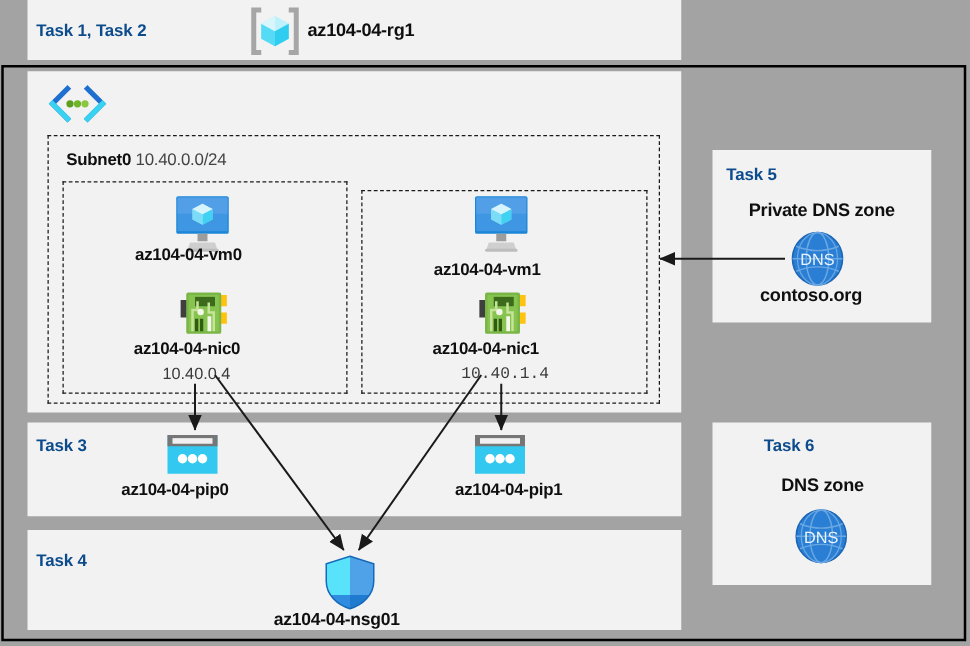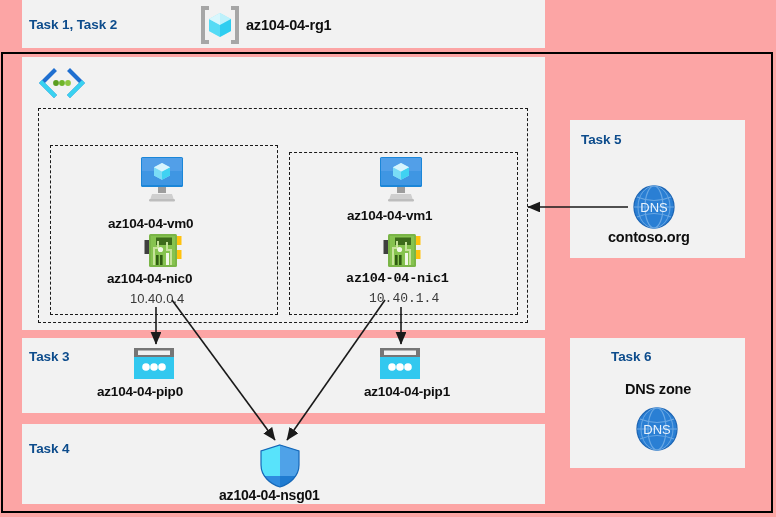--- a/index.html
+++ b/index.html
@@ -4,21 +4,21 @@
 <style>
   html,body{margin:0;padding:0;background:#ffffff;}
   body{
     font-family:"Liberation Sans", sans-serif;
     -webkit-font-smoothing:antialiased;
   }
   #canvas{
     position:relative;
     width:776px;
     height:517px;
-    background:#fca5a5;
+    background:#a3a3a3;
     overflow:hidden;
   }
   
   .panel{position:absolute;background:#f2f2f2;}
   .outer-border{
     position:absolute;
     left:1px;top:52px;width:772px;height:461px;
     border:2px solid #000000;
     box-sizing:border-box;
     background:transparent;
@@ -101,38 +101,42 @@
       <path d="M32 3 L44 15 L32 27" fill="none" stroke="#39d2f0" stroke-width="4.2" stroke-linecap="square" stroke-dasharray="17 40" stroke-dashoffset="-17"></path>
       <circle cx="18" cy="15" r="2.9" fill="#5b9e20"></circle>
       <circle cx="24" cy="15" r="2.9" fill="#6fb52a"></circle>
       <circle cx="30" cy="15" r="2.9" fill="#8cc63f"></circle>
     </svg>
   </div>
 
 
   <div class="dashed" style="left:38px;top:108px;width:490px;height:215px;"></div>
 
+  <div class="group-title" style="left:53px;top:120px;">
+    <b>Subnet0</b>
+    <span>10.40.0.0/24</span>
+  </div>
 
   <div class="dashed" style="left:50px;top:145px;width:228px;height:170px;"></div>
 
   <div class="ico" style="left:136px;top:156px;">
     <svg width="52" height="46" viewBox="0 0 52 46">
       <rect x="5" y="1" width="42" height="30" rx="1.5" fill="#1b86d8"></rect>
       <rect x="6" y="2" width="40" height="27" fill="#3f96e3"></rect>
       <rect x="6" y="2" width="40" height="13" fill="#529fe8"></rect>
       <polygon points="26,7 34,11.2 34,19.6 26,23.8 18,19.6 18,11.2" fill="#9fe0f7"></polygon>
       <polygon points="26,15.4 34,11.2 34,19.6 26,23.8" fill="#3fd2f2"></polygon>
       <polygon points="26,15.4 18,11.2 18,19.6 26,23.8" fill="#7adcf6"></polygon>
       <polygon points="26,7 34,11.2 26,15.4 18,11.2" fill="#d6f4fd"></polygon>
       <rect x="22" y="31" width="8" height="6" fill="#9d9d9d"></rect>
       <path d="M14 44 L16 38 L36 38 L38 44 Z" fill="#cfcfcf"></path>
       <rect x="13" y="43" width="26" height="2.4" rx="1.2" fill="#bdbdbd"></rect>
     </svg>
   </div>
-  <div class="res-name" style="left:108px;top:216px;text-align:center;">az104-04-vm0</div>
+  <div class="res-name" style="left:108px;top:196px;text-align:center;">az104-04-vm0</div>
 
   <div class="ico" style="left:143px;top:231px;">
     <svg width="40" height="40" viewBox="0 0 40 40">
       <rect x="1.5" y="9" width="5" height="14" fill="#3f3f3f"></rect>
       <rect x="33" y="5" width="5.5" height="9" fill="#ffc20e"></rect>
       <rect x="33" y="19" width="5.5" height="9" fill="#ffc20e"></rect>
       <rect x="6" y="3" width="28" height="33" rx="1.5" fill="#7ab547"></rect>
       <rect x="8" y="5" width="24" height="29" fill="#86c34f"></rect>
       <rect x="13" y="6.5" width="16" height="7.5" fill="#3c6b1b"></rect>
       <path d="M11 34 L11 17 L15 17 L15 10" fill="none" stroke="#c6e39a" stroke-width="2"></path>
@@ -174,21 +178,21 @@
       <rect x="8" y="5" width="24" height="29" fill="#86c34f"></rect>
       <rect x="13" y="6.5" width="16" height="7.5" fill="#3c6b1b"></rect>
       <path d="M11 34 L11 17 L15 17 L15 10" fill="none" stroke="#c6e39a" stroke-width="2"></path>
       <path d="M28 34 L28 19 L24 19 L24 11" fill="none" stroke="#c6e39a" stroke-width="2"></path>
       <circle cx="17.5" cy="18.5" r="2.6" fill="#f2f7e9"></circle>
       <rect x="13" y="24" width="2.6" height="10" fill="#2f5c12"></rect>
       <rect x="17" y="24" width="2.6" height="10" fill="#2f5c12"></rect>
       <rect x="23" y="22" width="3" height="12" fill="#f2f7e9"></rect>
     </svg>
   </div>
-  <div class="res-name" style="left:346px;top:271px;font-family:Liberation Mono, monospace;">az104-04-nic1</div>
+  <div class="res-name" style="left:346px;top:271px;">az104-04-nic1</div>
   <div class="res-sub" style="left:369px;top:291px;font-family:Liberation Mono, monospace;">10.40.1.4</div>
 
   <div class="panel" style="left:22px;top:338px;width:523px;height:75px;"></div>
   <div class="task-label" style="left:29px;top:349px;text-align:right;">Task 3</div>
 
   <div class="ico" style="left:132px;top:347px;">
     <svg width="44" height="34" viewBox="0 0 44 34">
       <rect x="2" y="1" width="40" height="31" fill="#32c8ef"></rect>
       <rect x="2" y="1" width="40" height="9" fill="#767676"></rect>
       <rect x="6" y="3.5" width="32" height="4.5" fill="#f0f0f0"></rect>
@@ -221,20 +225,21 @@
       <path d="M22 2 L3 8 L3 22 C3 26 4.5 29.8 6.8 33 L22 33 Z" fill="#58e3fb"></path>
       <path d="M22 33 L37.2 33 C33.5 38.2 27.8 42.2 22 44 Z" fill="#1f7bd0"></path>
       <path d="M22 33 L6.8 33 C10.5 38.2 16.2 42.2 22 44 Z" fill="#2f8ce0"></path>
       <path d="M22 2 L41 8 L41 22 C41 33 32 41 22 44 C12 41 3 33 3 22 L3 8 Z" fill="none" stroke="#1668b8" stroke-width="1.2"></path>
     </svg>
   </div>
   <div class="res-name" style="left:219px;top:487px;font-size:14px;">az104-04-nsg01</div>
 
   <div class="panel" style="left:570px;top:120px;width:175px;height:138px;"></div>
   <div class="task-label" style="left:581px;top:132px;">Task 5</div>
+  <div class="res-name" style="left:599px;top:161px;font-size:14.5px;">Private DNS zone</div>
 
   <div class="ico" style="left:631px;top:184px;">
     <svg width="46" height="46" viewBox="0 0 46 46">
       <ellipse cx="23" cy="23" rx="20" ry="21" fill="#2a7fd4"></ellipse>
       <ellipse cx="23" cy="23" rx="20" ry="21" fill="none" stroke="#1d66b5" stroke-width="1.3"></ellipse>
       <ellipse cx="23" cy="23" rx="9" ry="21" fill="none" stroke="#6aa8e4" stroke-width="1.2"></ellipse>
       <ellipse cx="23" cy="23" rx="16" ry="21" fill="none" stroke="#6aa8e4" stroke-width="1"></ellipse>
       <line x1="3" y1="23" x2="43" y2="23" stroke="#6aa8e4" stroke-width="1.2"></line>
       <path d="M6 13 Q23 20 40 13" fill="none" stroke="#6aa8e4" stroke-width="1.1"></path>
       <path d="M6 33 Q23 26 40 33" fill="none" stroke="#6aa8e4" stroke-width="1.1"></path>

